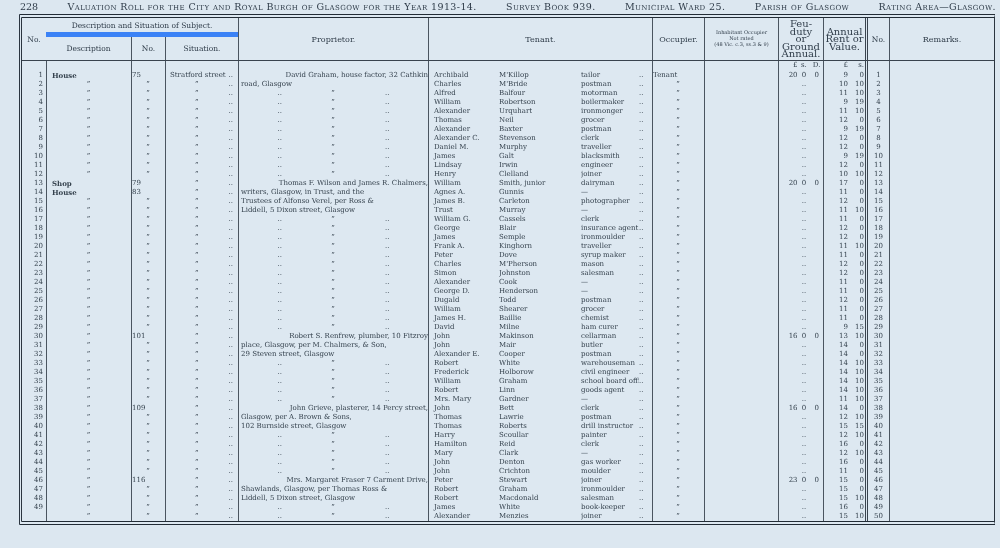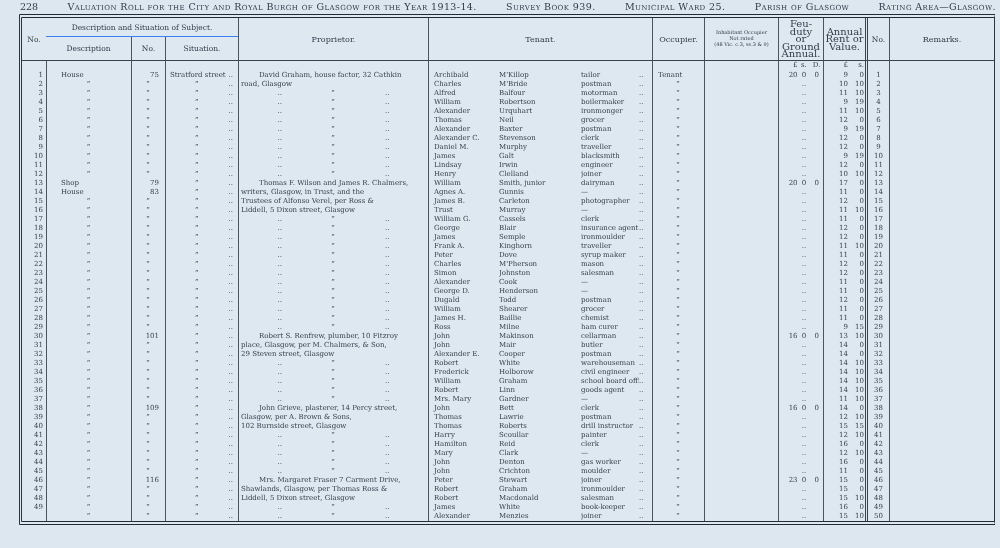--- a/index.html
+++ b/index.html
@@ -36,54 +36,54 @@
   
   .thead { display:grid; grid-template-columns:var(--g); grid-template-rows:19px 23px;
            border-bottom:1px solid #39434e; }
   .h { display:flex; align-items:center; justify-content:center; text-align:center;
        overflow:hidden; color:#303d4a; }
   .h.span2 { grid-row:1 / 3; }
   .h.big { font-size:8px; }
   .h.mid { font-size:7.5px; }
   .h.small3 { font-size:10px; line-height:7.5px; white-space:pre-line; }
   .h.tiny { font-size:5px; line-height:5.8px; white-space:pre-line; }
-  .h.group { grid-column:2 / 5; grid-row:1; border-bottom:1px solid #3b82f6; font-size:7.5px; }
+  .h.group { grid-column:2 / 5; grid-row:1; border-bottom:5px solid #3b82f6; font-size:7.5px; }
   .h.r2 { grid-row:2; }
 
   
   .units { display:grid; grid-template-columns:var(--g); height:10px;
            font-size:6.5px; line-height:10px; }
   .units .c { overflow:hidden; }
 
   
   .tbody { }
   .row { display:grid; grid-template-columns:var(--g); height:9px; }
   .c { overflow:hidden; white-space:nowrap; font-size:7px; line-height:9px; }
 
   .c.num { text-align:right; padding-right:3px; }
   .c.ctr { text-align:center; }
-  .c.val-desc { padding-left:14px; }
-  .c.val-stno { text-align:right; padding-right:6px; }
+  .c.val-desc { padding-left:5px;font-weight:bold; }
+  .c.val-stno { text-align:left; padding-right:6px; }
 
   .sit { display:flex; }
   .sit .sname { flex:1; padding-left:4px; }
   .sit .sname.ctr { text-align:center; padding-left:0; }
   .sit .dots { padding-right:5px; }
 
-  .prop.t  { padding-left:20px; }
+  .prop.t  { padding-left:20px;text-align:right; }
   .prop.cont { padding-left:2px; }
   .prop.ditto { display:flex; justify-content:space-around; padding:0 14px; }
 
   .ten { display:flex; }
   .ten .tf { width:70px; padding-left:5px; overflow:hidden; }
   .ten .tl { width:82px; overflow:hidden; }
   .ten .to { flex:1; min-width:0; overflow:hidden; }
   .ten .td { width:13px; }
 
-  .occ2 { padding-left:5px; }
+  .occ2 { }
   .occ2.ctr { padding-left:0; text-align:center; }
 
   .money3 { display:flex; }
   .money3 span { display:block; text-align:center; }
   .money3 .m0 { width:19px; text-align:right; }
   .money3 .m1 { width:13px; }
   .money3 .m2 { width:13px; }
 
   .money2 { display:flex; }
   .money2 .m0 { width:24px; text-align:right; }
@@ -1059,21 +1059,21 @@
           <div class="c bl sit">
             <span class="sname ctr ditto-mark">”</span>
             <span class="dots">..</span>
           </div>
           <div class="c bl prop ditto">
             <span>..</span>
             <span class="ditto-mark">”</span>
             <span>..</span>
           </div>
           <div class="c bl ten">
-            <span class="tf">Ross</span>
+            <span class="tf">David</span>
             <span class="tl">Milne</span>
             <span class="to">ham curer</span>
             <span class="td">..</span>
           </div>
           <div class="c bl occ2 ctr ditto-mark">”</div>
           <div class="c bl"></div>
           <div class="c bl money3">
             <span class="m0"></span>
             <span class="m1">..</span>
             <span class="m2"></span>

